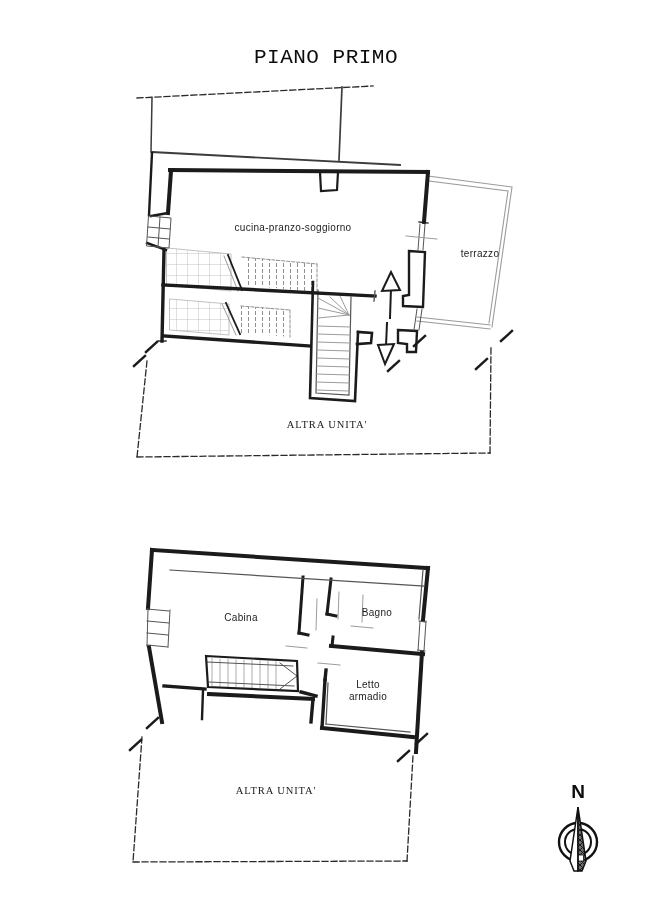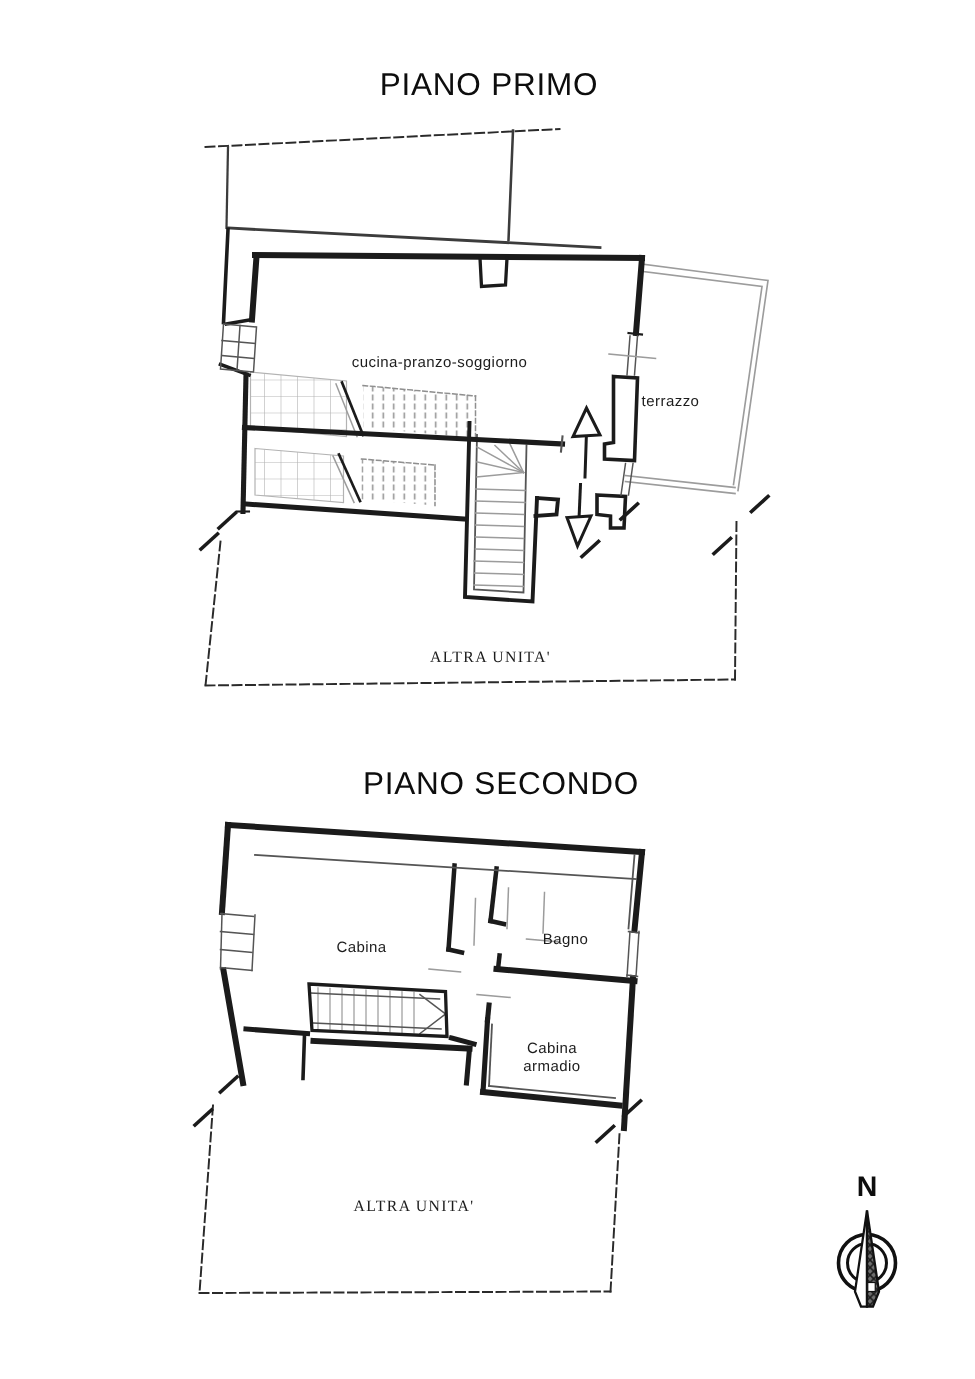--- a/index.html
+++ b/index.html
@@ -12,21 +12,20 @@
   }
   svg.plan{position:absolute;left:0;top:0;}
   .lbl{
     position:absolute;
     transform:translate(-50%,-50%);
     color:#1c1c1c;
     font-size:10px;
     letter-spacing:.3px;
     white-space:nowrap;
     text-align:center;
-    margin-top:15px;
   }
   .plan-title{
     position:absolute;
     transform:translate(-50%,-50%);
     color:#0d0d0d;
     font-size:21px;
     letter-spacing:.5px;
     white-space:nowrap;
   }
   .unit-lbl{font-size:10.5px;letter-spacing:.9px;font-family:Liberation Serif, serif;}
@@ -247,28 +246,27 @@
 
     <g fill="none">
       <circle cx="578" cy="842" r="19" stroke="#111111" stroke-width="2.4"></circle>
       <circle cx="578" cy="842" r="13" stroke="#111111" stroke-width="2"></circle>
       <polygon points="578,807 570,861 574,871 578,871" fill="#ffffff" stroke="#111111" stroke-width="1.5"></polygon>
       <polygon points="578,807 586,861 582,871 578,871" fill="url(#hatch)" stroke="#111111" stroke-width="1.5"></polygon>
       <rect x="578.5" y="855" width="5" height="6" fill="#ffffff" stroke="#111111" stroke-width="0.8"></rect>
     </g>
   </svg>
 
-  <div class="plan-title" style="left:326px;top:57px;">PIANO PRIMO</div>
+  <div class="plan-title" style="left:326px;top:57px;font-family:Liberation Mono, monospace;">PIANO PRIMO</div>
 
   <div class="lbl" style="left:293px;top:227px;">cucina-pranzo-soggiorno</div>
-  <div class="lbl" style="left:447px;top:253px;">terrazzo</div>
+  <div class="lbl" style="left:480px;top:253px;">terrazzo</div>
   <div class="lbl unit-lbl" style="left:327px;top:424px;">ALTRA UNITA'</div>
 
-  <div class="plan-title" style="left:334px;top:523px;">PIANO SECONDO</div>
 
   <div class="lbl" style="left:241px;top:617px;">Cabina</div>
   <div class="lbl" style="left:377px;top:612px;text-align:right;">Bagno</div>
-  <div class="lbl wrap-lbl" style="left:368px;top:691px;">Cabina armadio</div>
+  <div class="lbl wrap-lbl" style="left:368px;top:691px;">Letto armadio</div>
   <div class="lbl unit-lbl" style="left:276px;top:790px;">ALTRA UNITA'</div>
 
   <div class="north-lbl" style="left:578px;top:792px;">N</div>
 
 </div>
 
 </body></html>

